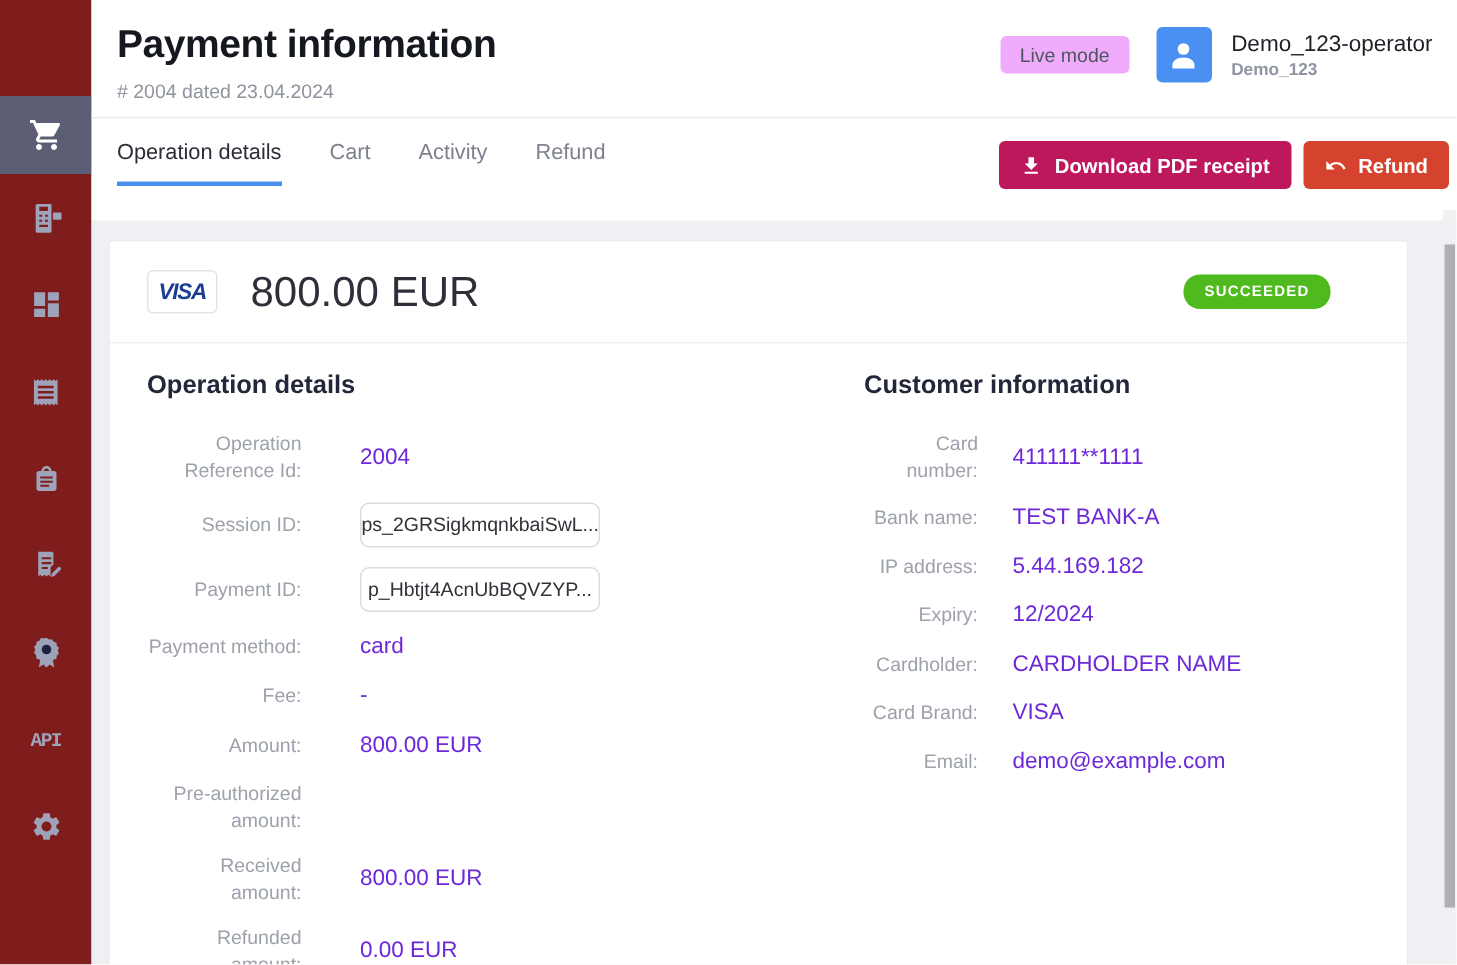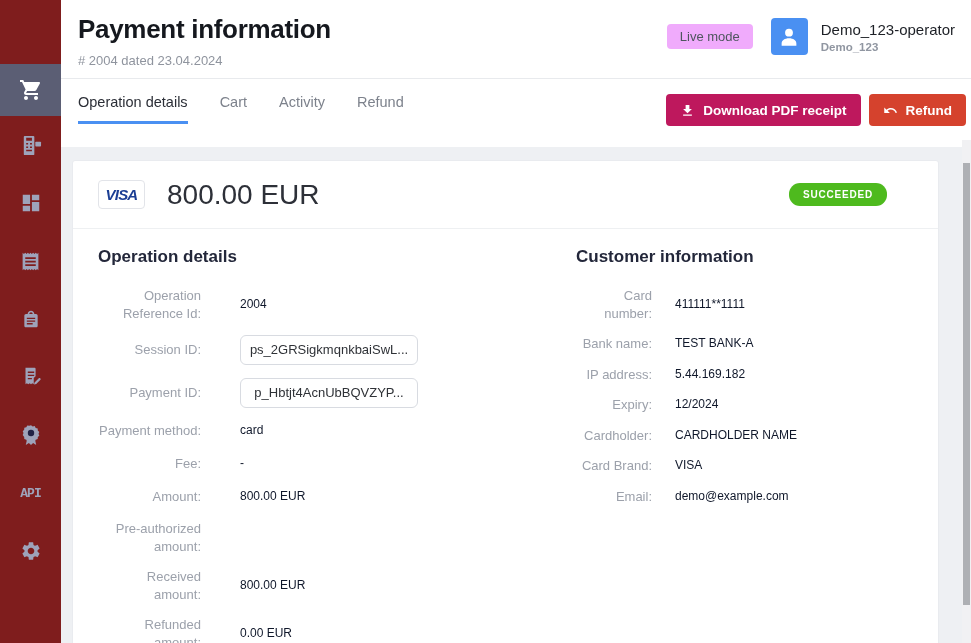--- a/index.html
+++ b/index.html
@@ -61,22 +61,22 @@
                  font-size:10px; font-weight:bold; letter-spacing:0.8px; padding:6px 14px;
                  border-radius:11px; }
   .card-body { display:grid; grid-template-columns:478px 1fr; padding:18px 25px 0 25px; }
   .section-heading { font-size:17px; font-weight:bold; color:#23273a; margin-bottom:20px; }
 
   .fr { display:grid; grid-template-columns:103px 1fr; column-gap:39px;
         align-items:center; min-height:20px; margin-bottom:13px; }
   .fr-r { display:grid; grid-template-columns:76px 1fr; column-gap:23px;
           align-items:center; min-height:15px; margin-bottom:13px; }
   .fl { font-size:13px; color:#9ca1ab; text-align:right; line-height:1.35; }
-  .fv { font-size:12px; color:#0f172a; line-height:1.3; }
-  .fv-box { width:178px; height:30px; line-height:28px; border:1px solid #d8dbe1;
+  .fv { font-size:15px; color:#6d28d9; line-height:1.3; }
+  .fv-box { width:160px; height:30px; line-height:28px; border:1px solid #d8dbe1;
             border-radius:6px; text-align:center; font-size:13px; color:#2f3237;
             white-space:nowrap; overflow:hidden; cursor:pointer; background:#fff; }
 
   
   .scrollbar { position:absolute; right:0; top:140px; bottom:0; width:9px;
                background:#f1f1f3; }
   .scroll-thumb { position:absolute; left:1px; right:1px; top:23px; height:442px;
                   background:#aeb0b4; cursor:pointer; }
 </style>
 </head>

